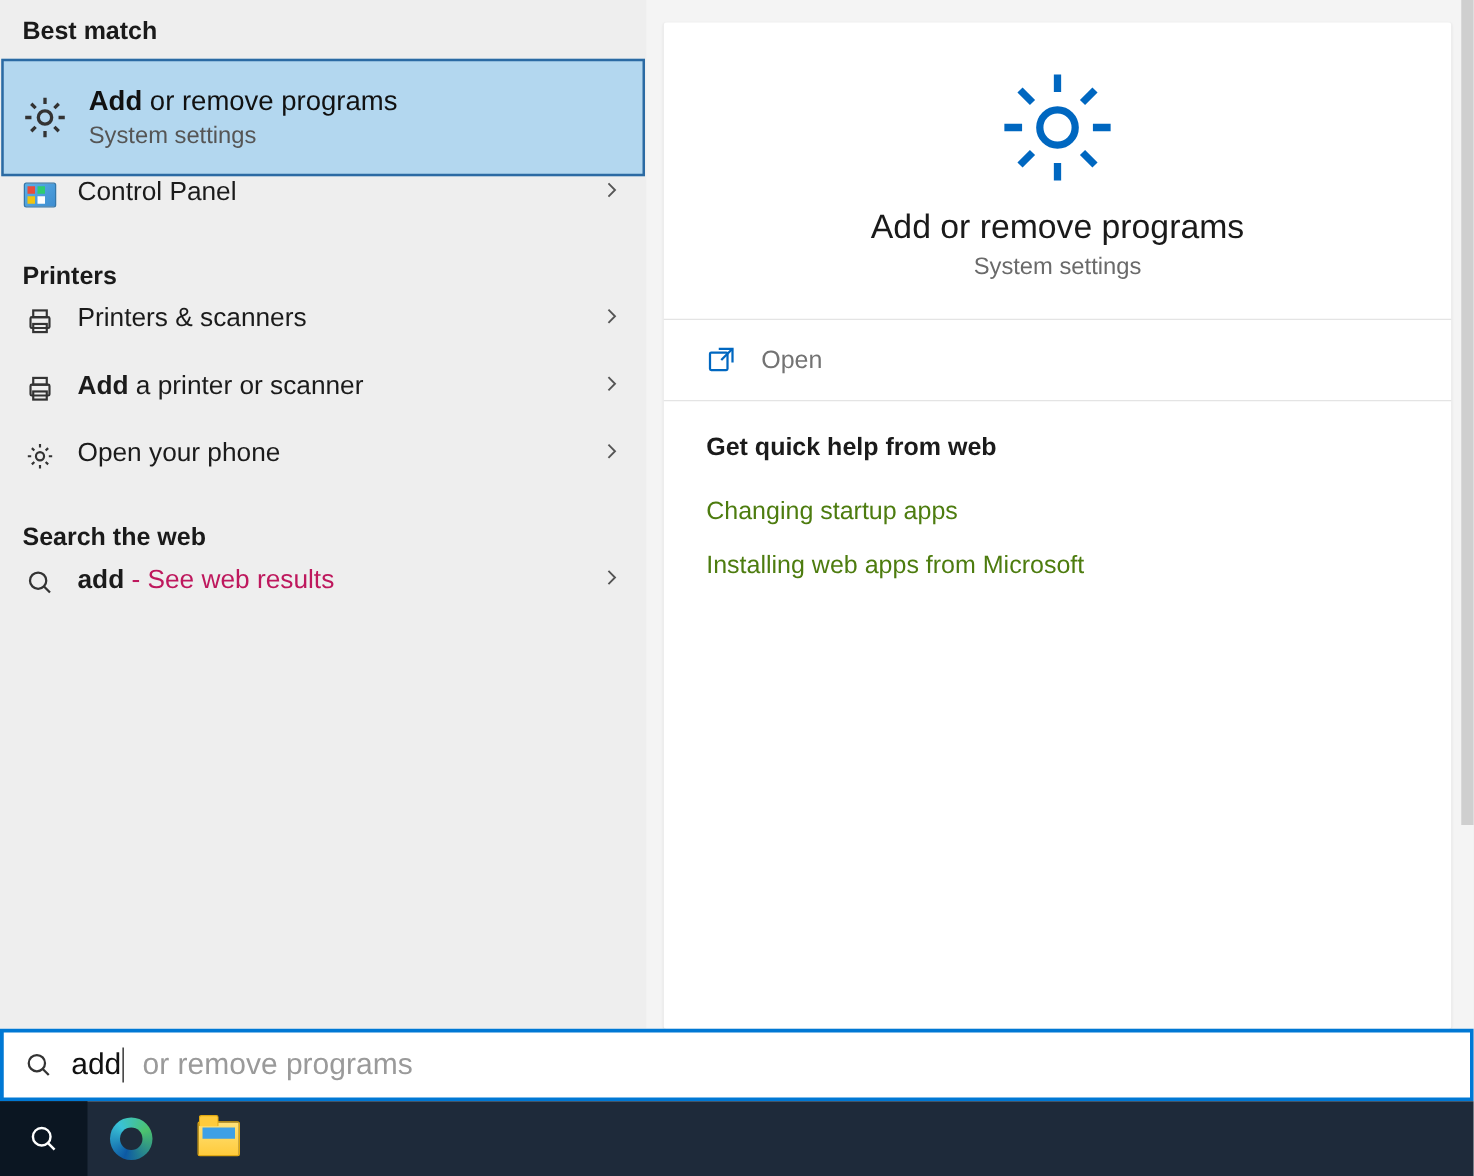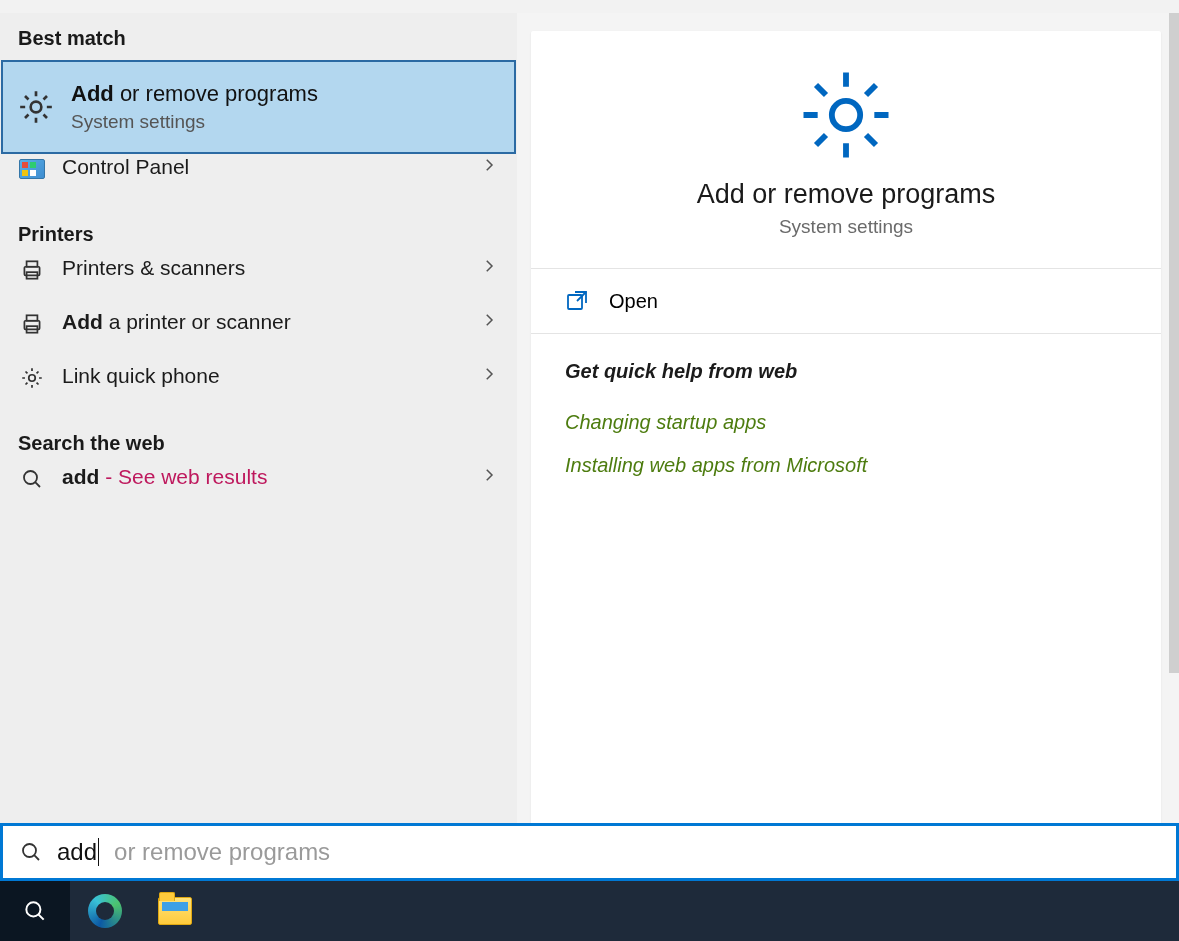--- a/index.html
+++ b/index.html
@@ -12,21 +12,20 @@
     position: relative;
     font-size: 20px;
     color: #1b1b1b;
   }
 
   .container {
     display: flex;
     width: 100%;
     height: 823px;
     background: #eeeeee;
-    margin-top: 13px;
   }
 
   
   .left {
     width: 517px;
     background: #eeeeee;
     display: flex;
     flex-direction: column;
     overflow: hidden;
   }
@@ -131,23 +130,23 @@
   .hero-sub { font-size:19px; color:#6a6a6a; margin-top:6px; }
 
   .open-row {
     display:flex;
     align-items:center;
     gap:20px;
     padding: 20px 34px;
     border-bottom:1px solid #e4e4e4;
   }
   .open-row .open-icon { color:#0067c0; width:24px; height:24px;}
-  .open-row .open-text { font-size:20px; color:#000000; }
-
-  .help-block { padding: 26px 34px; font-style: italic; }
+  .open-row .open-text { font-size:20px; color:#737373; }
+
+  .help-block { padding: 26px 34px; }
   .help-title { font-weight:600; font-size:20px; margin-bottom:18px;}
   .help-link { font-size:20px; color:#4d7c0f; padding:10px 0;}
 
   
   .search-bar {
     position:absolute;
     left:0; top:823px;
     width:1179px;
     height:58px;
     background:#ffffff;
@@ -298,21 +297,21 @@
     </div>
 
     <div class="list-item">
       <div class="li-icon">
         <svg viewBox="0 0 24 24" width="26" height="26" fill="none" stroke="currentColor" stroke-width="1.6">
           <circle cx="12" cy="12" r="3"></circle>
           <path d="M12 3v2.5M12 18.5V21M21 12h-2.5M5.5 12H3M18 6l-1.8 1.8M7.8 16.2L6 18M18 18l-1.8-1.8M7.8 7.8L6 6"></path>
         </svg>
       </div>
       <div class="li-text">
-        <span class="bold"></span><span>Link quick phone</span>
+        <span class="bold"></span><span>Open your phone</span>
       </div>
       <div class="chev">
         <svg viewBox="0 0 24 24" width="18" height="18" fill="none" stroke="currentColor" stroke-width="2">
             <path d="M9 5l7 7-7 7"></path>
           </svg>
       </div>
     </div>
 
     <div class="sect-header">Search the web</div>
 

